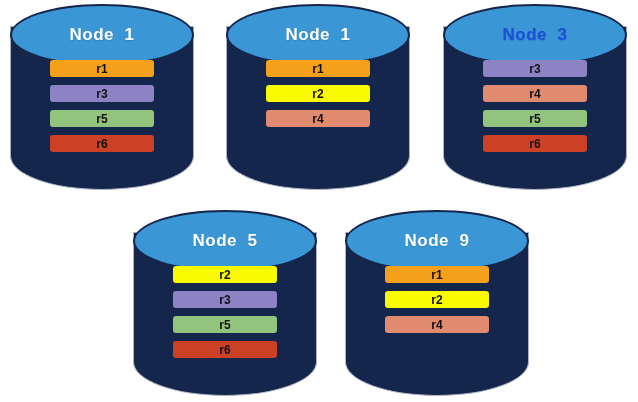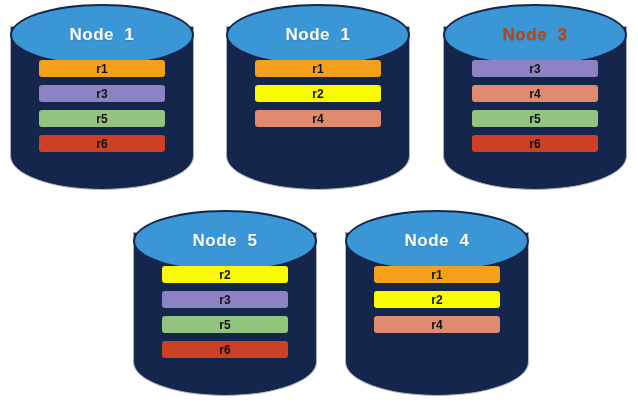--- a/index.html
+++ b/index.html
@@ -80,21 +80,21 @@
     top: 56px;
     width: 184px;
     z-index: 5;
     display: flex;
     flex-direction: column;
     align-items: center;
     gap: 8px;
   }
 
   .record {
-    width: 126px;
+    width: 104px;
     height: 17px;
     border-radius: 3px;
     display: flex;
     align-items: center;
     justify-content: center;
     font-size: 12px;
     font-weight: bold;
     color: #101010;
     box-sizing: border-box;
   }
@@ -120,21 +120,21 @@
       <div class="node-title" style="color: rgb(255, 255, 255);">Node  1</div>
       <div class="records">
         <div class="record" style="background: rgb(245, 160, 27);">r1</div>
         <div class="record" style="background: rgb(250, 250, 0);">r2</div>
         <div class="record" style="background: rgb(224, 138, 112);">r4</div>
       </div>
     </div>
     <div class="node" style="left: 443px; top: 4px;">
       <div class="node-body" style="background: rgb(21, 38, 76);"></div>
       <div class="node-top" style="background: rgb(58, 150, 212); border-color: rgb(21, 38, 76);"></div>
-      <div class="node-title" style="color: #c2410c;">Node  3</div>
+      <div class="node-title" style="color: #1d4ed8;">Node  3</div>
       <div class="records">
         <div class="record" style="background: rgb(141, 130, 196);">r3</div>
         <div class="record" style="background: rgb(224, 138, 112);">r4</div>
         <div class="record" style="background: rgb(146, 196, 125);">r5</div>
         <div class="record" style="background: rgb(204, 65, 37);">r6</div>
       </div>
     </div>
     <div class="node" style="left: 133px; top: 210px;">
       <div class="node-body" style="background: rgb(21, 38, 76);"></div>
       <div class="node-top" style="background: rgb(58, 150, 212); border-color: rgb(21, 38, 76);"></div>
@@ -142,20 +142,20 @@
       <div class="records">
         <div class="record" style="background: rgb(250, 250, 0);">r2</div>
         <div class="record" style="background: rgb(141, 130, 196);">r3</div>
         <div class="record" style="background: rgb(146, 196, 125);">r5</div>
         <div class="record" style="background: rgb(204, 65, 37);">r6</div>
       </div>
     </div>
     <div class="node" style="left: 345px; top: 210px;">
       <div class="node-body" style="background: rgb(21, 38, 76);"></div>
       <div class="node-top" style="background: rgb(58, 150, 212); border-color: rgb(21, 38, 76);"></div>
-      <div class="node-title" style="color: rgb(255, 255, 255);">Node  4</div>
+      <div class="node-title" style="color: rgb(255, 255, 255);">Node  9</div>
       <div class="records">
         <div class="record" style="background: rgb(245, 160, 27);">r1</div>
         <div class="record" style="background: rgb(250, 250, 0);">r2</div>
         <div class="record" style="background: rgb(224, 138, 112);">r4</div>
       </div>
     </div>
   </div>
 
 </body></html>

